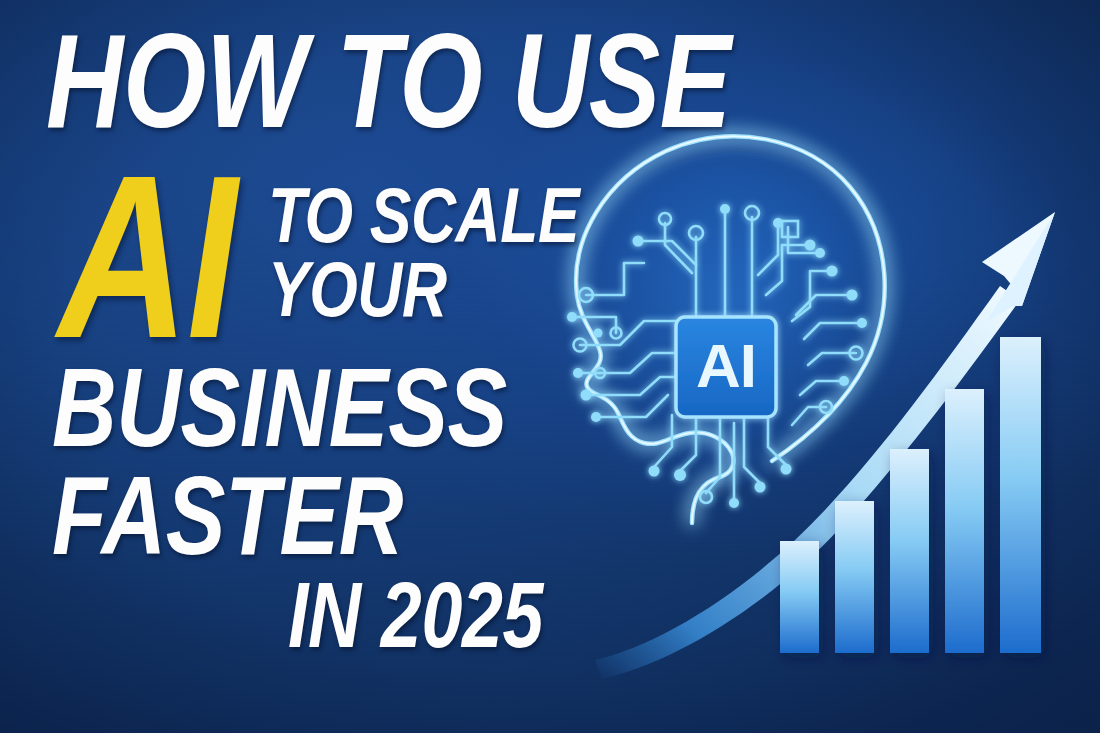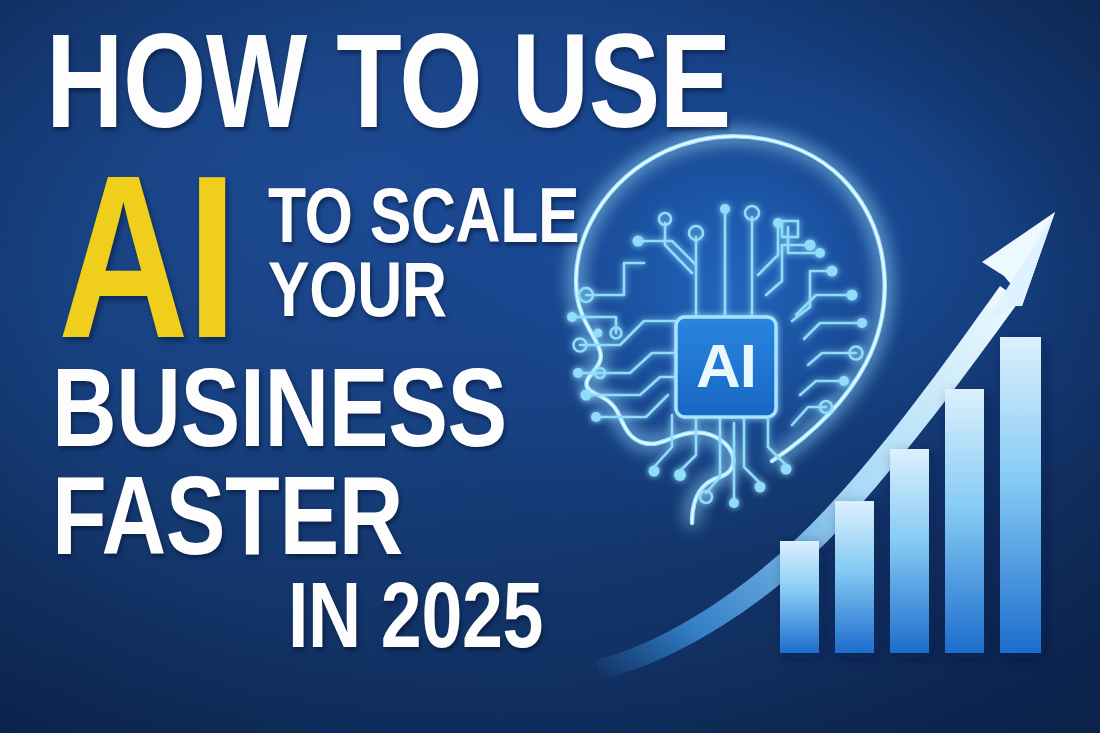--- a/index.html
+++ b/index.html
@@ -36,20 +36,21 @@
     pointer-events: none;
     background: radial-gradient(ellipse 80% 80% at 50% 48%, rgba(0,0,0,0) 55%, rgba(4,16,44,0.40) 100%);
   }
 
   
   .headline {
     position: absolute;
     left: 0; top: 0;
     width: 660px; height: 733px;
     z-index: 6;
+    font-style: italic;
   }
   .hl-line {
     position: absolute;
     color: #fdfdfd;
     font-weight: 700;
     letter-spacing: -0.5px;
     line-height: .82;
     text-transform: uppercase;
     white-space: nowrap;
     text-shadow: 2px 3px 5px rgba(3,14,40,.55);

